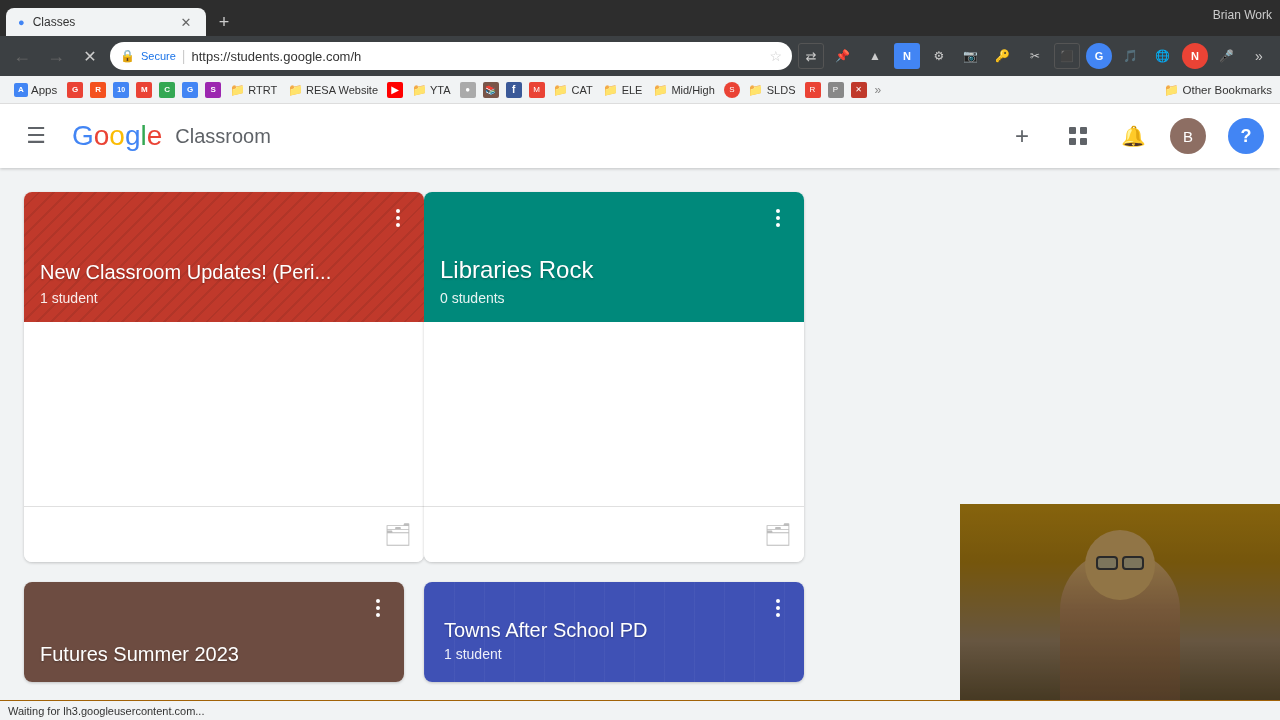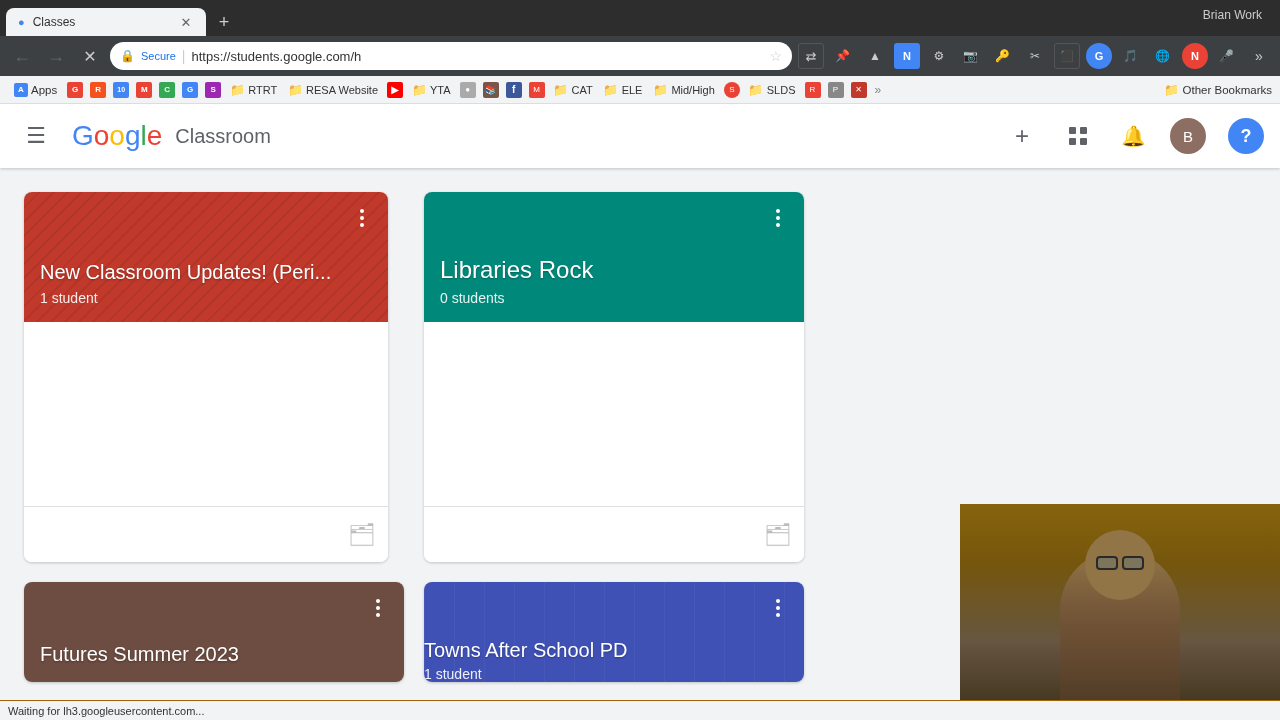--- a/index.html
+++ b/index.html
@@ -11,21 +11,21 @@
 
 <div style="position:relative;">
 
   <div style="background:#2d2d2d; height:36px; display:flex; align-items:flex-end; padding: 6px 0 0 6px; position:relative;">
     <div style="display:flex; align-items:center; background:#f1f3f4; border-radius:8px 8px 0 0; padding:0 12px; height:28px; min-width:200px; gap:8px;">
       <span style="color:#4285f4; font-size:11px;">●</span>
       <span style="flex:1; font-size:12px; color:#333; font-family:Arial,sans-serif;">Classes</span>
       <span style="color:#666; font-size:13px; cursor:pointer; width:16px; height:16px; display:flex; align-items:center; justify-content:center; border-radius:50%;">✕</span>
     </div>
     <div style="width:28px; height:28px; display:flex; align-items:center; justify-content:center; color:#ccc; font-size:18px; cursor:pointer; margin-left:4px;">+</div>
-    <div style="position:absolute; right:18px; top:8px; color:#ccc; font-size:12px; font-family:Arial,sans-serif;">Brian Work</div>
+    <div style="position:absolute; right:8px; top:8px; color:#ccc; font-size:12px; font-family:Arial,sans-serif;">Brian Work</div>
   </div>
 
   <div style="display:flex; align-items:center; padding:4px 8px; height:40px; background:#3c4043; gap:6px;">
     <div style="width:28px; height:28px; display:flex; align-items:center; justify-content:center; border-radius:50%; cursor:pointer; color:#666; font-size:18px;">←</div>
     <div style="width:28px; height:28px; display:flex; align-items:center; justify-content:center; border-radius:50%; cursor:pointer; color:#666; font-size:18px;">→</div>
     <div style="width:28px; height:28px; display:flex; align-items:center; justify-content:center; border-radius:50%; cursor:pointer; color:#ccc; font-size:16px;">✕</div>
     <div style="flex:1; display:flex; align-items:center; background:#fff; border-radius:20px; height:28px; padding:0 10px; gap:6px;">
       <span style="color:#1a73e8; font-size:12px;">🔒</span>
       <span style="color:#1a73e8; font-size:11px; font-weight:500; font-family:Arial,sans-serif;">Secure</span>
       <span style="color:#ccc; font-size:14px;">|</span>
@@ -160,21 +160,21 @@
           <rect x="12" y="12" width="7" height="7" rx="1" fill="#5f6368"></rect>
         </svg>
       </div>
       <div style="width:40px; height:40px; display:flex; align-items:center; justify-content:center; border-radius:50%; cursor:pointer; color:#5f6368; font-size:20px;">🔔</div>
       <div style="width:36px; height:36px; border-radius:50%; background:#8d6e63; display:flex; align-items:center; justify-content:center; color:#fff; font-size:15px; font-weight:500; cursor:pointer; overflow:hidden;">B</div>
       <div style="width:36px; height:36px; border-radius:50%; background:#4285f4; display:flex; align-items:center; justify-content:center; color:#fff; font-size:18px; font-weight:bold; cursor:pointer; margin-left:6px;">?</div>
     </div>
 
     <div style="padding:24px; display:grid; grid-template-columns:380px 380px; gap:20px;">
 
-      <div style="width:364px; height:370px; background:#fff; border-radius:8px; box-shadow:0 1px 3px rgba(0,0,0,0.2); overflow:hidden; display:flex; flex-direction:column; cursor:pointer;">
+      <div style="width:400px; height:370px; background:#fff; border-radius:8px; box-shadow:0 1px 3px rgba(0,0,0,0.2); overflow:hidden; display:flex; flex-direction:column; cursor:pointer;">
         <div style="height:130px; position:relative; padding:16px; display:flex; flex-direction:column; justify-content:flex-end; background-color:#c0392b; background-image:repeating-linear-gradient(135deg, rgba(0,0,0,0.08) 0px, rgba(0,0,0,0.08) 2px, transparent 2px, transparent 10px);">
           <div style="position:absolute; top:8px; right:8px; width:36px; height:36px; display:flex; align-items:center; justify-content:center; border-radius:50%; cursor:pointer; color:#fff; font-size:20px;">
             <div style="display:flex; flex-direction:column; gap:3px; align-items:center;">
               <div style="width:4px; height:4px; background:#fff; border-radius:50%;"></div>
               <div style="width:4px; height:4px; background:#fff; border-radius:50%;"></div>
               <div style="width:4px; height:4px; background:#fff; border-radius:50%;"></div>
             </div>
           </div>
           <div style="color:#fff; font-size:20px; font-weight:500; font-family:Arial,sans-serif; text-shadow:0 1px 2px rgba(0,0,0,0.3);">New Classroom Updates! (Peri...</div>
           <div style="color:rgba(255,255,255,0.9); font-size:14px; margin-top:6px; font-family:Arial,sans-serif;">1 student</div>
@@ -210,21 +210,21 @@
               <div style="width:4px; height:4px; background:#fff; border-radius:50%;"></div>
               <div style="width:4px; height:4px; background:#fff; border-radius:50%;"></div>
               <div style="width:4px; height:4px; background:#fff; border-radius:50%;"></div>
             </div>
           </div>
           <div style="color:#fff; font-size:20px; font-weight:500; font-family:Arial,sans-serif; text-shadow:0 1px 2px rgba(0,0,0,0.3);">Futures Summer 2023</div>
         </div>
       </div>
 
       <div style="width:380px; height:100px; background:#fff; border-radius:8px; box-shadow:0 1px 3px rgba(0,0,0,0.2); overflow:hidden; display:flex; flex-direction:column; cursor:pointer;">
-        <div style="height:100px; position:relative; padding:0; display:flex; flex-direction:column; justify-content:flex-end; background-color:#3f51b5; background-image:repeating-linear-gradient(90deg, rgba(255,255,255,0.04) 0px, rgba(255,255,255,0.04) 1px, transparent 1px, transparent 30px);">
+        <div style="height:100px; position:relative; padding:20px; display:flex; flex-direction:column; justify-content:flex-end; background-color:#3f51b5; background-image:repeating-linear-gradient(90deg, rgba(255,255,255,0.04) 0px, rgba(255,255,255,0.04) 1px, transparent 1px, transparent 30px);">
           <div style="position:absolute; top:8px; right:8px; width:36px; height:36px; display:flex; align-items:center; justify-content:center; border-radius:50%; cursor:pointer; color:#fff;">
             <div style="display:flex; flex-direction:column; gap:3px; align-items:center;">
               <div style="width:4px; height:4px; background:#fff; border-radius:50%;"></div>
               <div style="width:4px; height:4px; background:#fff; border-radius:50%;"></div>
               <div style="width:4px; height:4px; background:#fff; border-radius:50%;"></div>
             </div>
           </div>
           <div style="color:#fff; font-size:20px; font-weight:500; font-family:Arial,sans-serif; text-shadow:0 1px 2px rgba(0,0,0,0.3);">Towns After School PD</div>
           <div style="color:rgba(255,255,255,0.9); font-size:14px; margin-top:4px; font-family:Arial,sans-serif;">1 student</div>
         </div>

